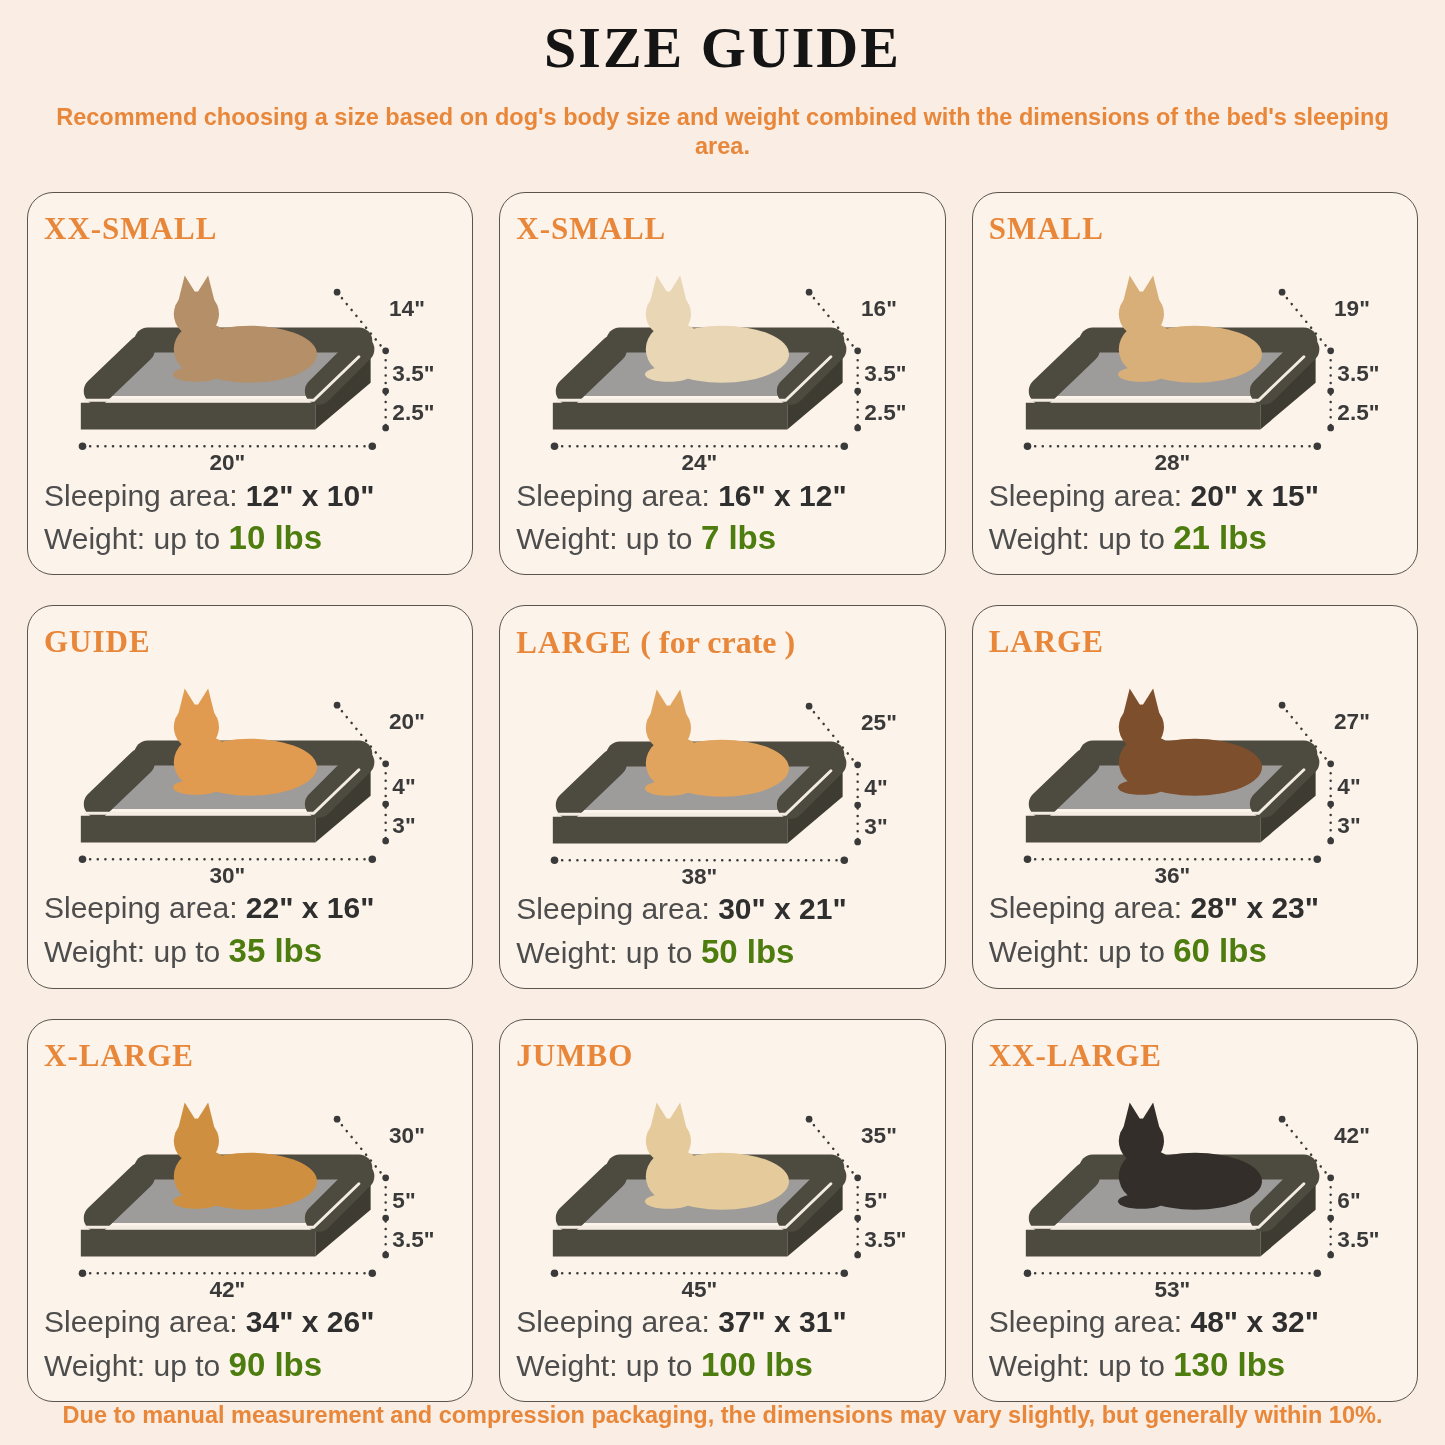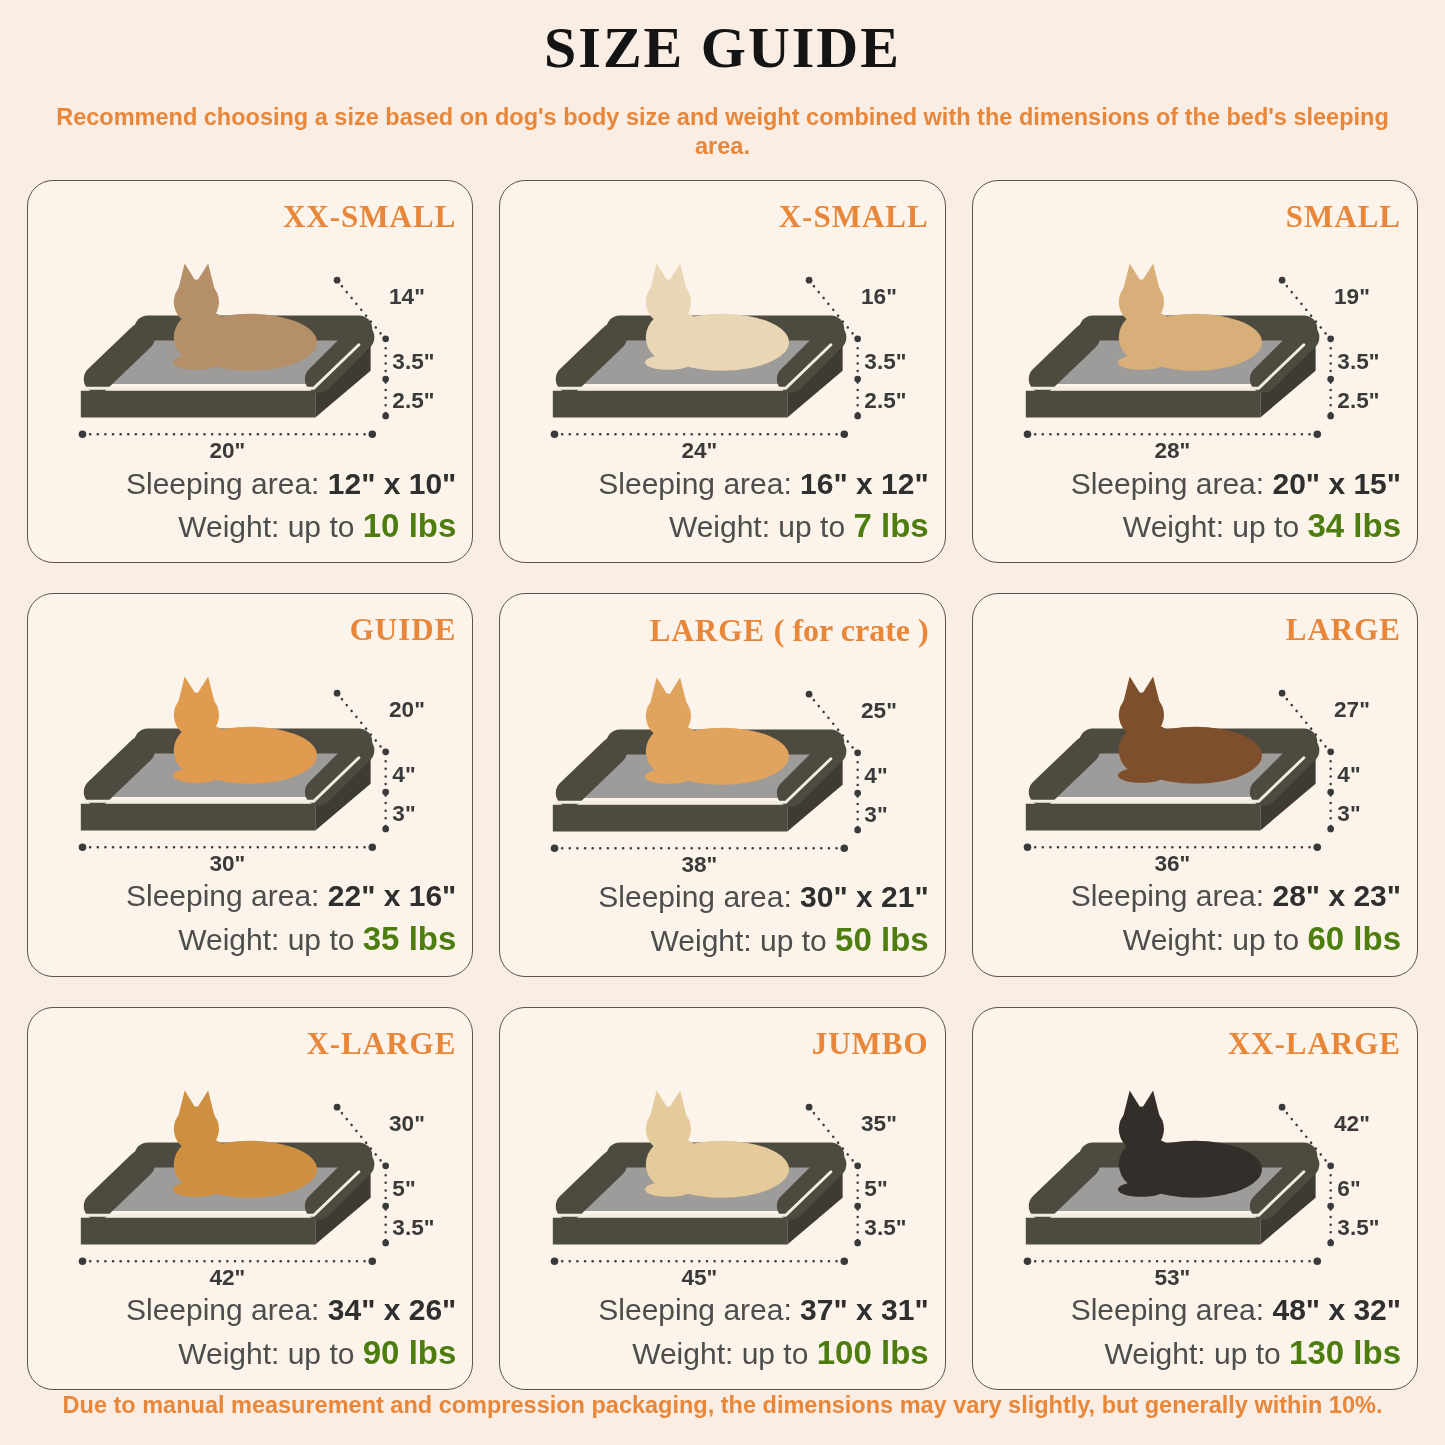--- a/index.html
+++ b/index.html
@@ -9,34 +9,34 @@
     font-family:"Liberation Sans",sans-serif;
     -webkit-font-smoothing:antialiased;
   }
   .page{width:1445px;height:1445px;display:flex;flex-direction:column;}
   .page-title{
     margin:14px 0 0;text-align:center;
     font-family:"Liberation Serif",serif;
     font-weight:700;font-size:58px;letter-spacing:2px;color:#141414;
   }
   .subtitle{
-    margin:22px 40px 18px;text-align:center;
+    margin:22px 40px 30px;text-align:center;
     font-size:23.5px;font-weight:700;color:#e8873a;line-height:1.25;
   }
   .grid{
     display:grid;grid-template-columns:repeat(3,1fr);
     gap:30px 26px;padding:0 27px;
   }
   .card{
     box-sizing:border-box;
     background:#fcf3ea;
     border:1.5px solid #5a554e;border-radius:26px;
     padding:12px 16px 14px;
     min-height:368px;
-    display:flex;flex-direction:column;align-items:flex-end;
+    display:flex;flex-direction:column;align-items:flex-start;
     text-align:center;
   }
   .card-title{
     margin:6px 0 0;
     font-family:"Liberation Serif",serif;
     font-weight:700;font-size:31px;letter-spacing:1px;color:#e8873a;
   }
   .title-suffix{font-size:32px;letter-spacing:0;font-weight:700;}
   .title-suffix:empty{display:none;}
   .bed-figure{width:402px;margin:0 auto;}
@@ -262,21 +262,21 @@
         </g>
       </svg>
     </div>
 
     <p class="info-line">
       <span>Sleeping area:</span>
       <b class="val">20" x 15"</b>
     </p>
     <p class="info-line">
       <span>Weight: up to</span>
-      <b class="wval">34 lbs</b>
+      <b class="wval">21 lbs</b>
     </p>
   </section>
 
   <section class="card">
     <h2 class="card-title">
       <span>GUIDE</span>
       
     </h2>
 
     <div class="bed-figure">

